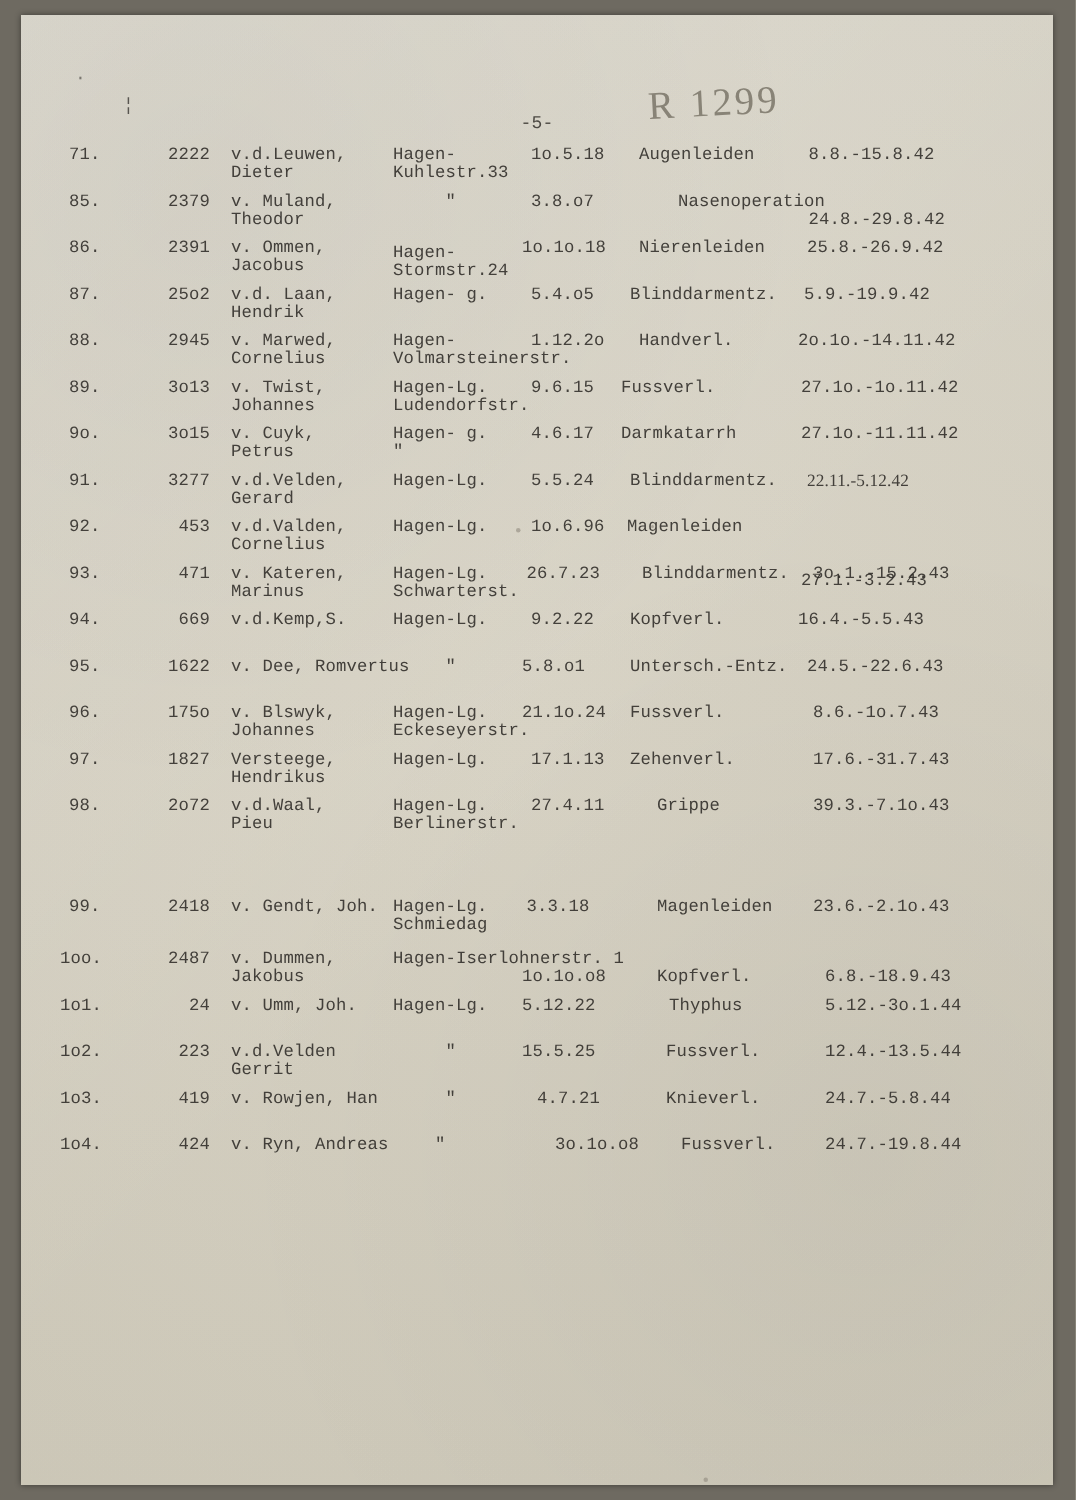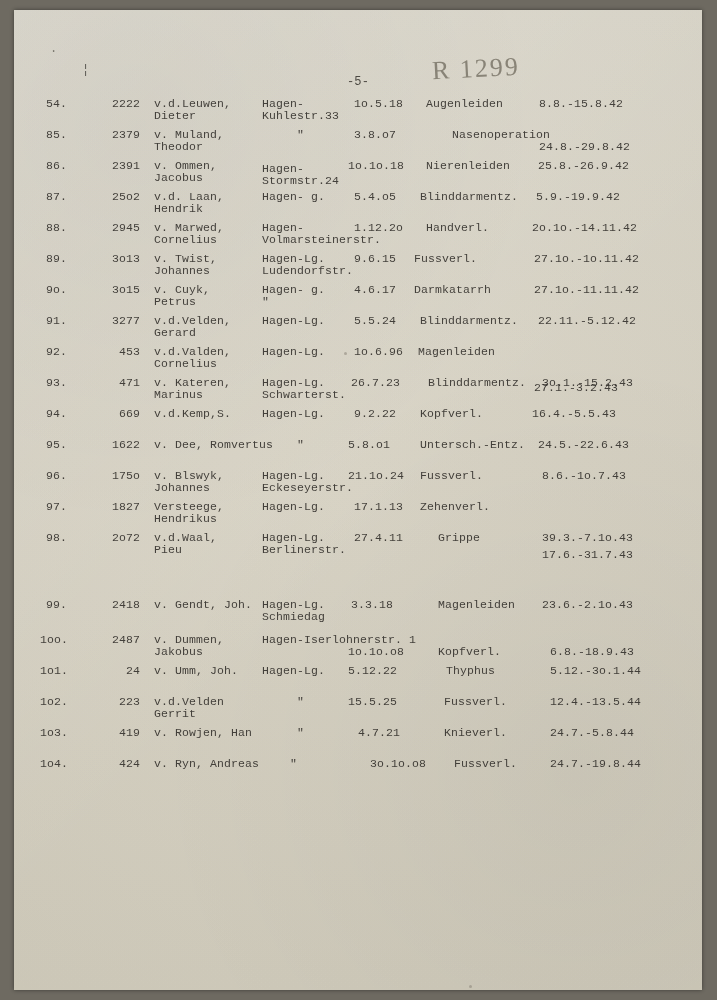--- a/index.html
+++ b/index.html
@@ -124,21 +124,21 @@
   <div class="page-number typed">-5-</div>
   <div class="archive-stamp">R 1299</div>
 
   <div class="speck" style="left:330px; top:342px; width:3px; height:3px;"></div>
   <div class="speck" style="left:420px; top:340px; width:2px; height:2px;"></div>
   <div class="speck" style="left:455px; top:975px; width:3px; height:3px;"></div>
 
   <div class="rows">
 
     <div class="row">
-      <span class="cell c-num typed">54.</span>
+      <span class="cell c-num typed">71.</span>
       <span class="cell c-file typed">2222</span>
       <span class="cell c-name typed">v.d.Leuwen,</span>
       <span class="cell c-name second typed">Dieter</span>
       <span class="cell c-place typed">Hagen-</span>
       <span class="cell c-place second typed">Kuhlestr.33</span>
       <span class="cell c-date typed">1o.5.18</span>
       <span class="cell c-cause typed">Augenleiden</span>
       <span class="cell c-period typed">8.8.-15.8.42</span>
     </div>
 
@@ -213,21 +213,21 @@
     </div>
 
     <div class="row">
       <span class="cell c-num typed">91.</span>
       <span class="cell c-file typed">3277</span>
       <span class="cell c-name typed">v.d.Velden,</span>
       <span class="cell c-name second typed">Gerard</span>
       <span class="cell c-place typed">Hagen-Lg.</span>
       <span class="cell c-date typed">5.5.24</span>
       <span class="cell c-cause typed" style="left:406px;">Blinddarmentz.</span>
-      <span class="cell c-period typed" style="left:524px;">22.11.-5.12.42</span>
+      <span class="cell c-period typed" style="left:524px;font-family:Liberation Serif, serif;">22.11.-5.12.42</span>
     </div>
 
     <div class="row">
       <span class="cell c-num typed">92.</span>
       <span class="cell c-file typed">453</span>
       <span class="cell c-name typed">v.d.Valden,</span>
       <span class="cell c-name second typed">Cornelius</span>
       <span class="cell c-place typed">Hagen-Lg.</span>
       <span class="cell c-date typed">1o.6.96</span>
       <span class="cell c-cause typed" style="left:404px;">Magenleiden</span>
@@ -279,21 +279,21 @@
     </div>
 
     <div class="row">
       <span class="cell c-num typed">97.</span>
       <span class="cell c-file typed">1827</span>
       <span class="cell c-name typed">Versteege,</span>
       <span class="cell c-name second typed">Hendrikus</span>
       <span class="cell c-place typed">Hagen-Lg.</span>
       <span class="cell c-date typed">17.1.13</span>
       <span class="cell c-cause typed" style="left:406px;">Zehenverl.</span>
-      <span class="cell c-period typed" style="left:528px;margin-top:48px;">17.6.-31.7.43</span>
+      <span class="cell c-period typed" style="left:528px;">17.6.-31.7.43</span>
     </div>
 
     <div class="row">
       <span class="cell c-num typed">98.</span>
       <span class="cell c-file typed">2o72</span>
       <span class="cell c-name typed">v.d.Waal,</span>
       <span class="cell c-name second typed">Pieu</span>
       <span class="cell c-place typed">Hagen-Lg.</span>
       <span class="cell c-place second typed">Berlinerstr.</span>
       <span class="cell c-date typed">27.4.11</span>

